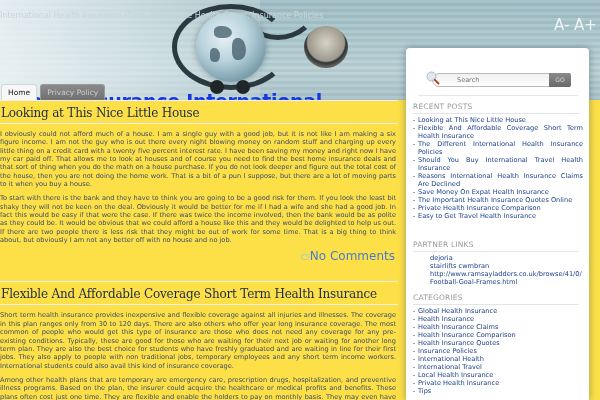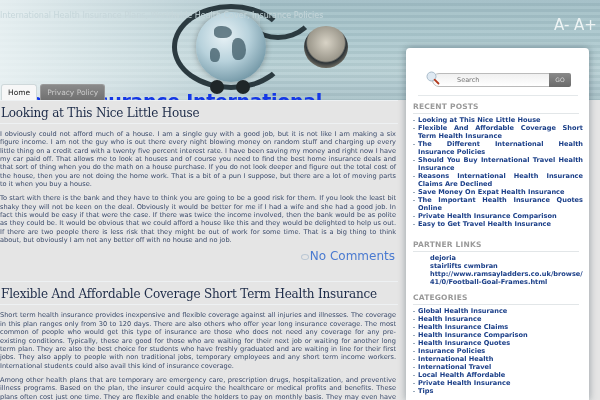--- a/index.html
+++ b/index.html
@@ -1,17 +1,17 @@
 <!DOCTYPE html>
 <html><head>
 <meta charset="utf-8">
 <style>
   * { margin:0; padding:0; box-sizing:border-box; }
   html, body { width:600px; height:400px; overflow:hidden; background:#ffffff; font-family:"DejaVu Sans", sans-serif; }
-  #page { position:relative; width:600px; height:400px; overflow:hidden; background:#e5e5e5; }
+  #page { position:relative; width:600px; height:400px; overflow:hidden; background:#fde047; }
 
   
   #header { position:absolute; left:0; top:0; width:600px; height:100px;
     background: linear-gradient(180deg, #9fbcc4 0%, #a9c6cc 35%, #b8d0d5 70%, #a7c1c7 100%); overflow:hidden; }
   #header .stripes { position:absolute; inset:0;
     background: repeating-linear-gradient(180deg, rgba(255,255,255,0.08) 0 3px, rgba(0,0,0,0.03) 3px 6px); }
   #header .lightband { position:absolute; left:0; top:0; width:260px; height:100px;
     background: linear-gradient(90deg, rgba(240,246,247,0.85), rgba(210,225,228,0.3)); }
   .tagline { position:absolute; left:0; top:11px; font-size:8px; color:#c6d6da; white-space:nowrap; }
   .site-title { position:absolute; left:2px; top:43px; font-family:"DejaVu Sans", sans-serif; font-weight:bold; font-size:19px; color:#1438e6; letter-spacing:-0.3px; white-space:nowrap;margin-top:47px; }
@@ -40,21 +40,21 @@
   .post-meta .bubble { display:inline-block; width:8px; height:6px; border:1px solid #b9c6d4; border-radius:50%; margin-right:1px; vertical-align:middle; }
 
   
   #sidebar { position:absolute; left:406px; top:48px; width:183px; height:352px; background:#ffffff; border-radius:4px 4px 0 0; box-shadow:-2px 0 6px rgba(60,80,90,0.25), 2px 0 6px rgba(60,80,90,0.25); }
   .searchrow { position:absolute; left:20px; top:25px; width:150px; height:14px; }
   .search-input { position:absolute; left:6px; top:0; width:118px; height:14px; border:1px solid #bbb; border-radius:7px 0 0 7px; background:linear-gradient(180deg,#f0f0f0,#fff); font-size:6.5px; color:#aaa; line-height:12px; padding-left:24px; font-family:"DejaVu Sans", sans-serif; }
   .go-btn { position:absolute; left:123px; top:0; width:22px; height:14px; background:linear-gradient(180deg,#8a8a8a,#6a6a6a); color:#ddd; font-size:6px; text-align:center; line-height:14px; border-radius:0 2px 2px 0; }
   .magnifier { position:absolute; left:0px; top:-2px; width:14px; height:14px; }
   .search-sep { position:absolute; left:12px; top:47px; width:160px; height:1px; background:#e4e8ea; }
 
-  .widget { position:absolute; left:7px; width:170px;font-weight:bold; }
+  .widget { position:absolute; left:7px; width:170px; }
   .widget-title { font-size:7.5px; color:#999; letter-spacing:0.2px; padding-bottom:2px; border-bottom:1px solid #e2e6e8; margin-bottom:2px; width:166px; }
   .widget ul { list-style:none; }
   .widget li { font-size:6.6px; line-height:8px; color:#1b3f88; text-align:justify; padding-left:5px; position:relative; }
   .widget li.bullet::before { content:""; position:absolute; left:0; top:4px; width:2px; height:1px; background:#9ab; }
   .widget li.plain { padding-left:17px; }
 </style>
 </head>
 <body>
 
 <div id="page">
@@ -144,19 +144,19 @@
       <div class="widget-title">CATEGORIES</div>
       <ul>
         <li class="bullet">Global Health Insurance</li>
         <li class="bullet">Health Insurance</li>
         <li class="bullet">Health Insurance Claims</li>
         <li class="bullet">Health Insurance Comparison</li>
         <li class="bullet">Health Insurance Quotes</li>
         <li class="bullet">Insurance Policies</li>
         <li class="bullet">International Health</li>
         <li class="bullet">International Travel</li>
-        <li class="bullet">Local Health Affordable</li>
+        <li class="bullet">Local Health Insurance</li>
         <li class="bullet">Private Health Insurance</li>
         <li class="bullet">Tips</li>
       </ul>
     </div>
   </div>
 </div>
 
 </body></html>

